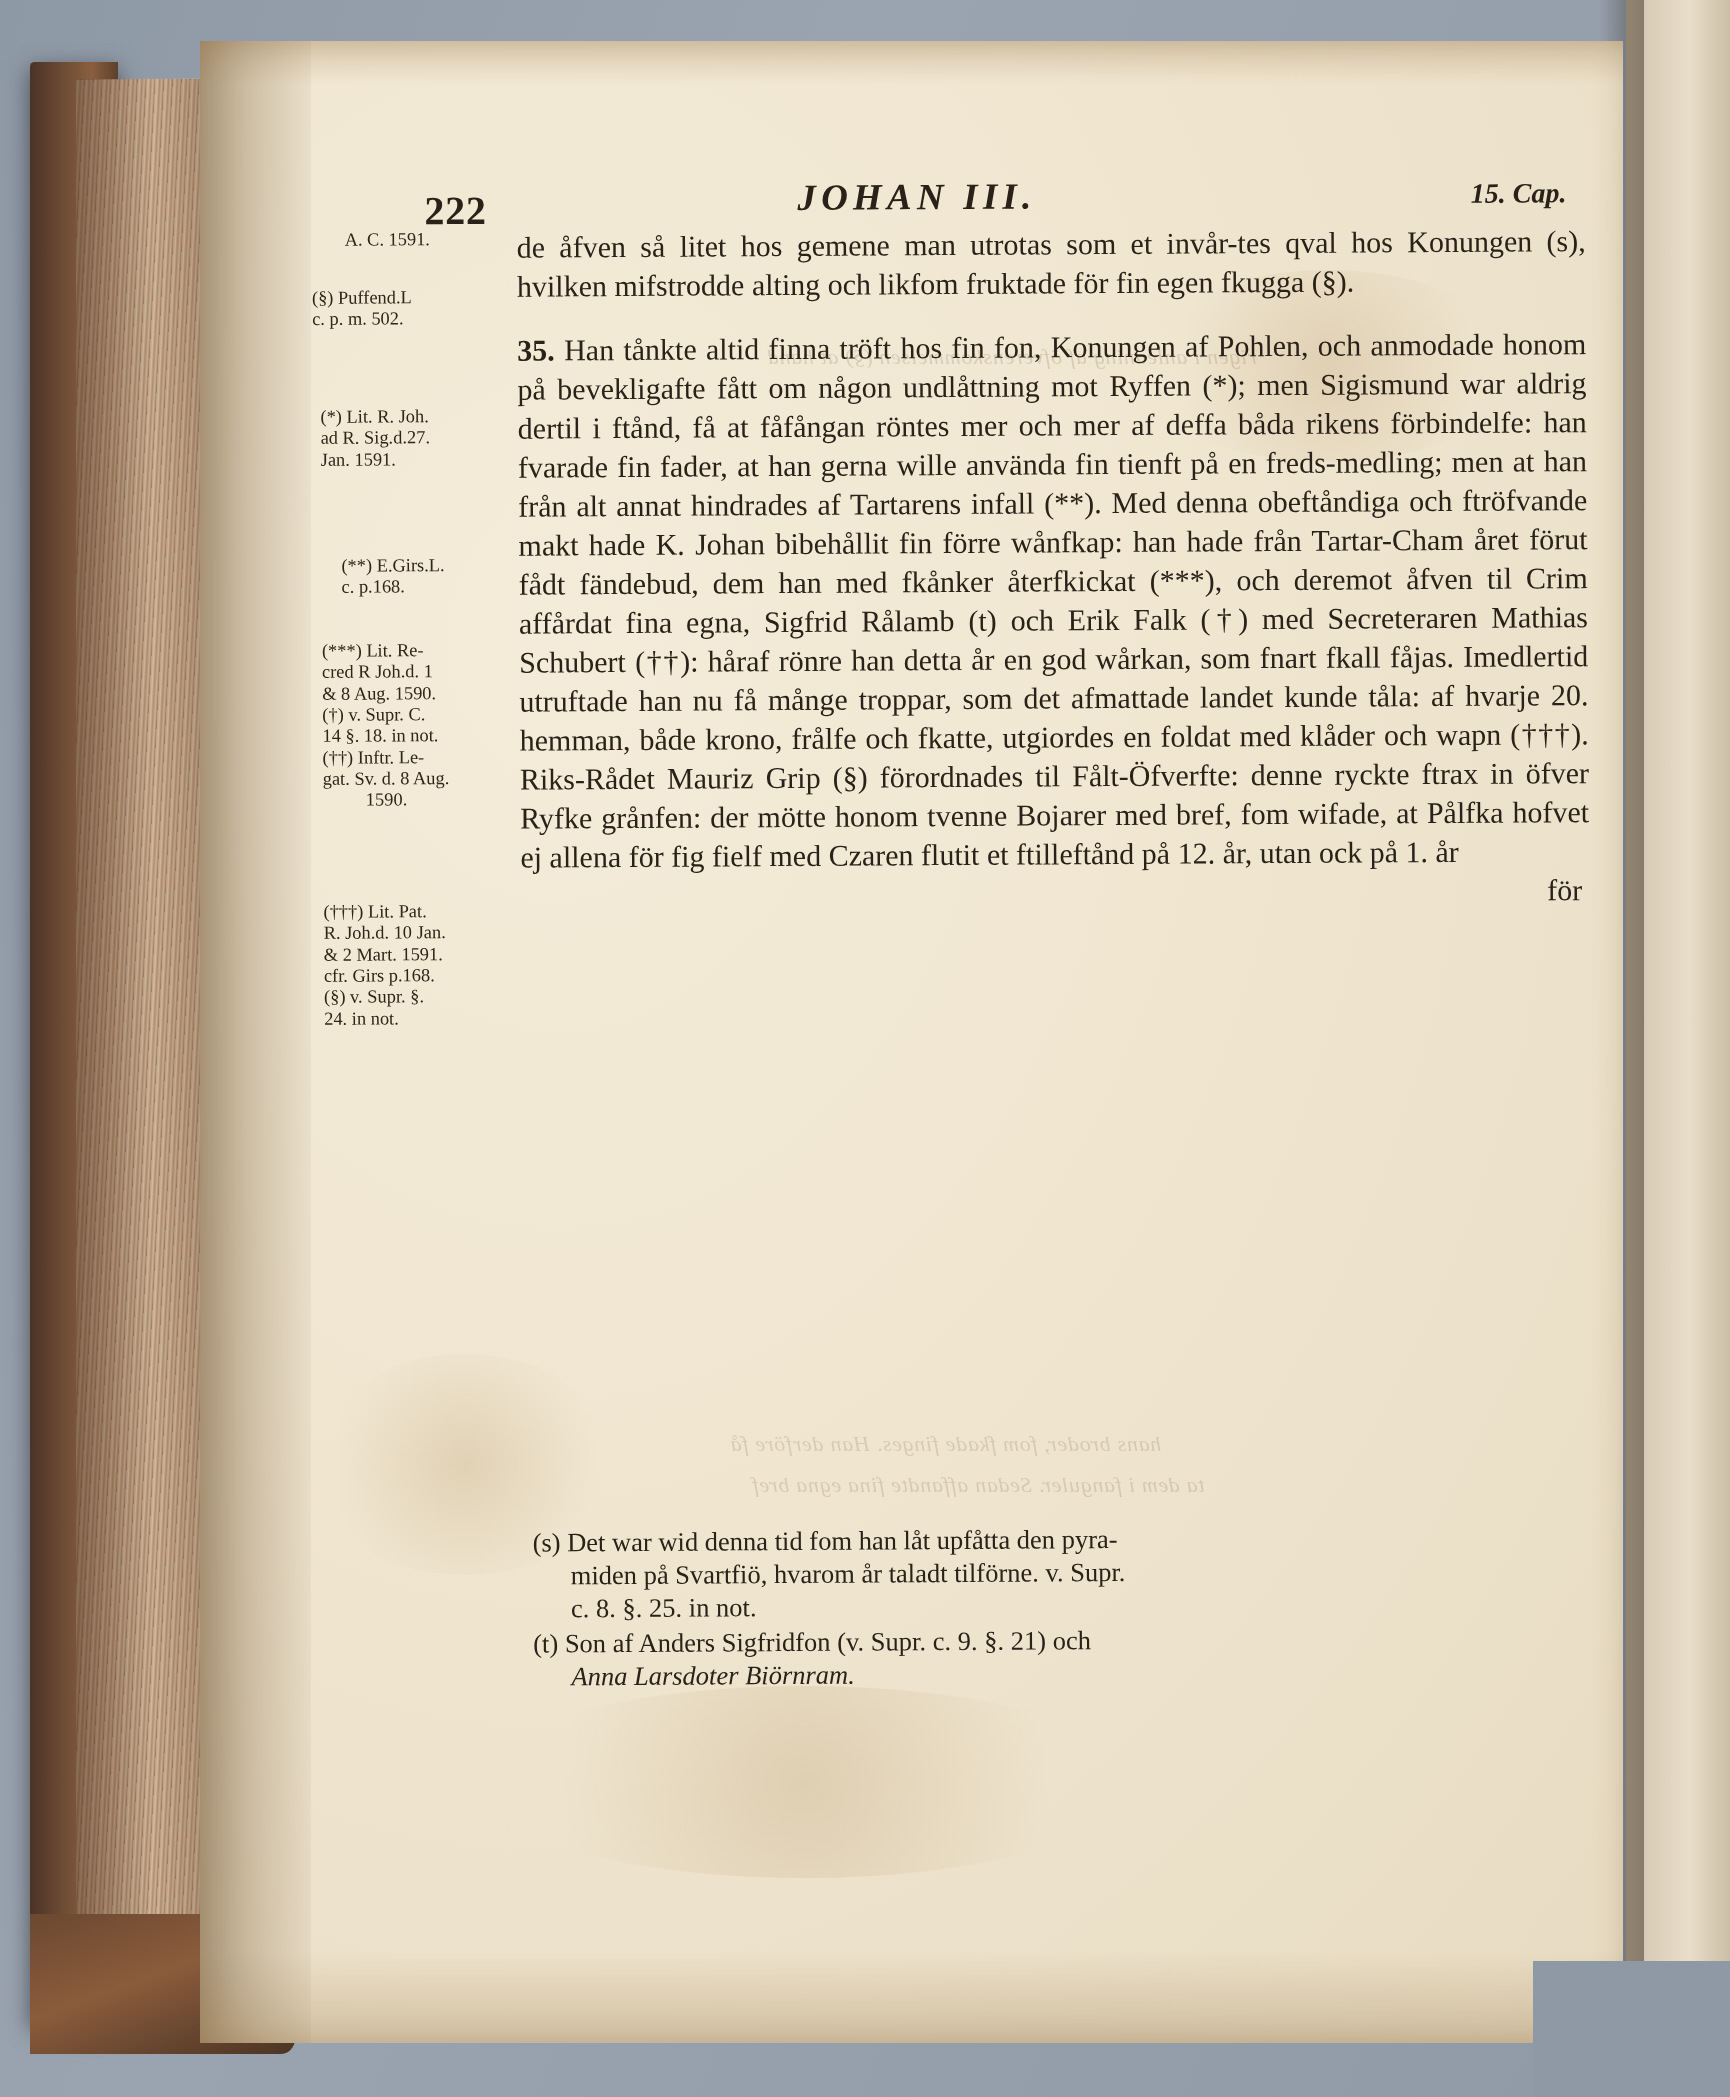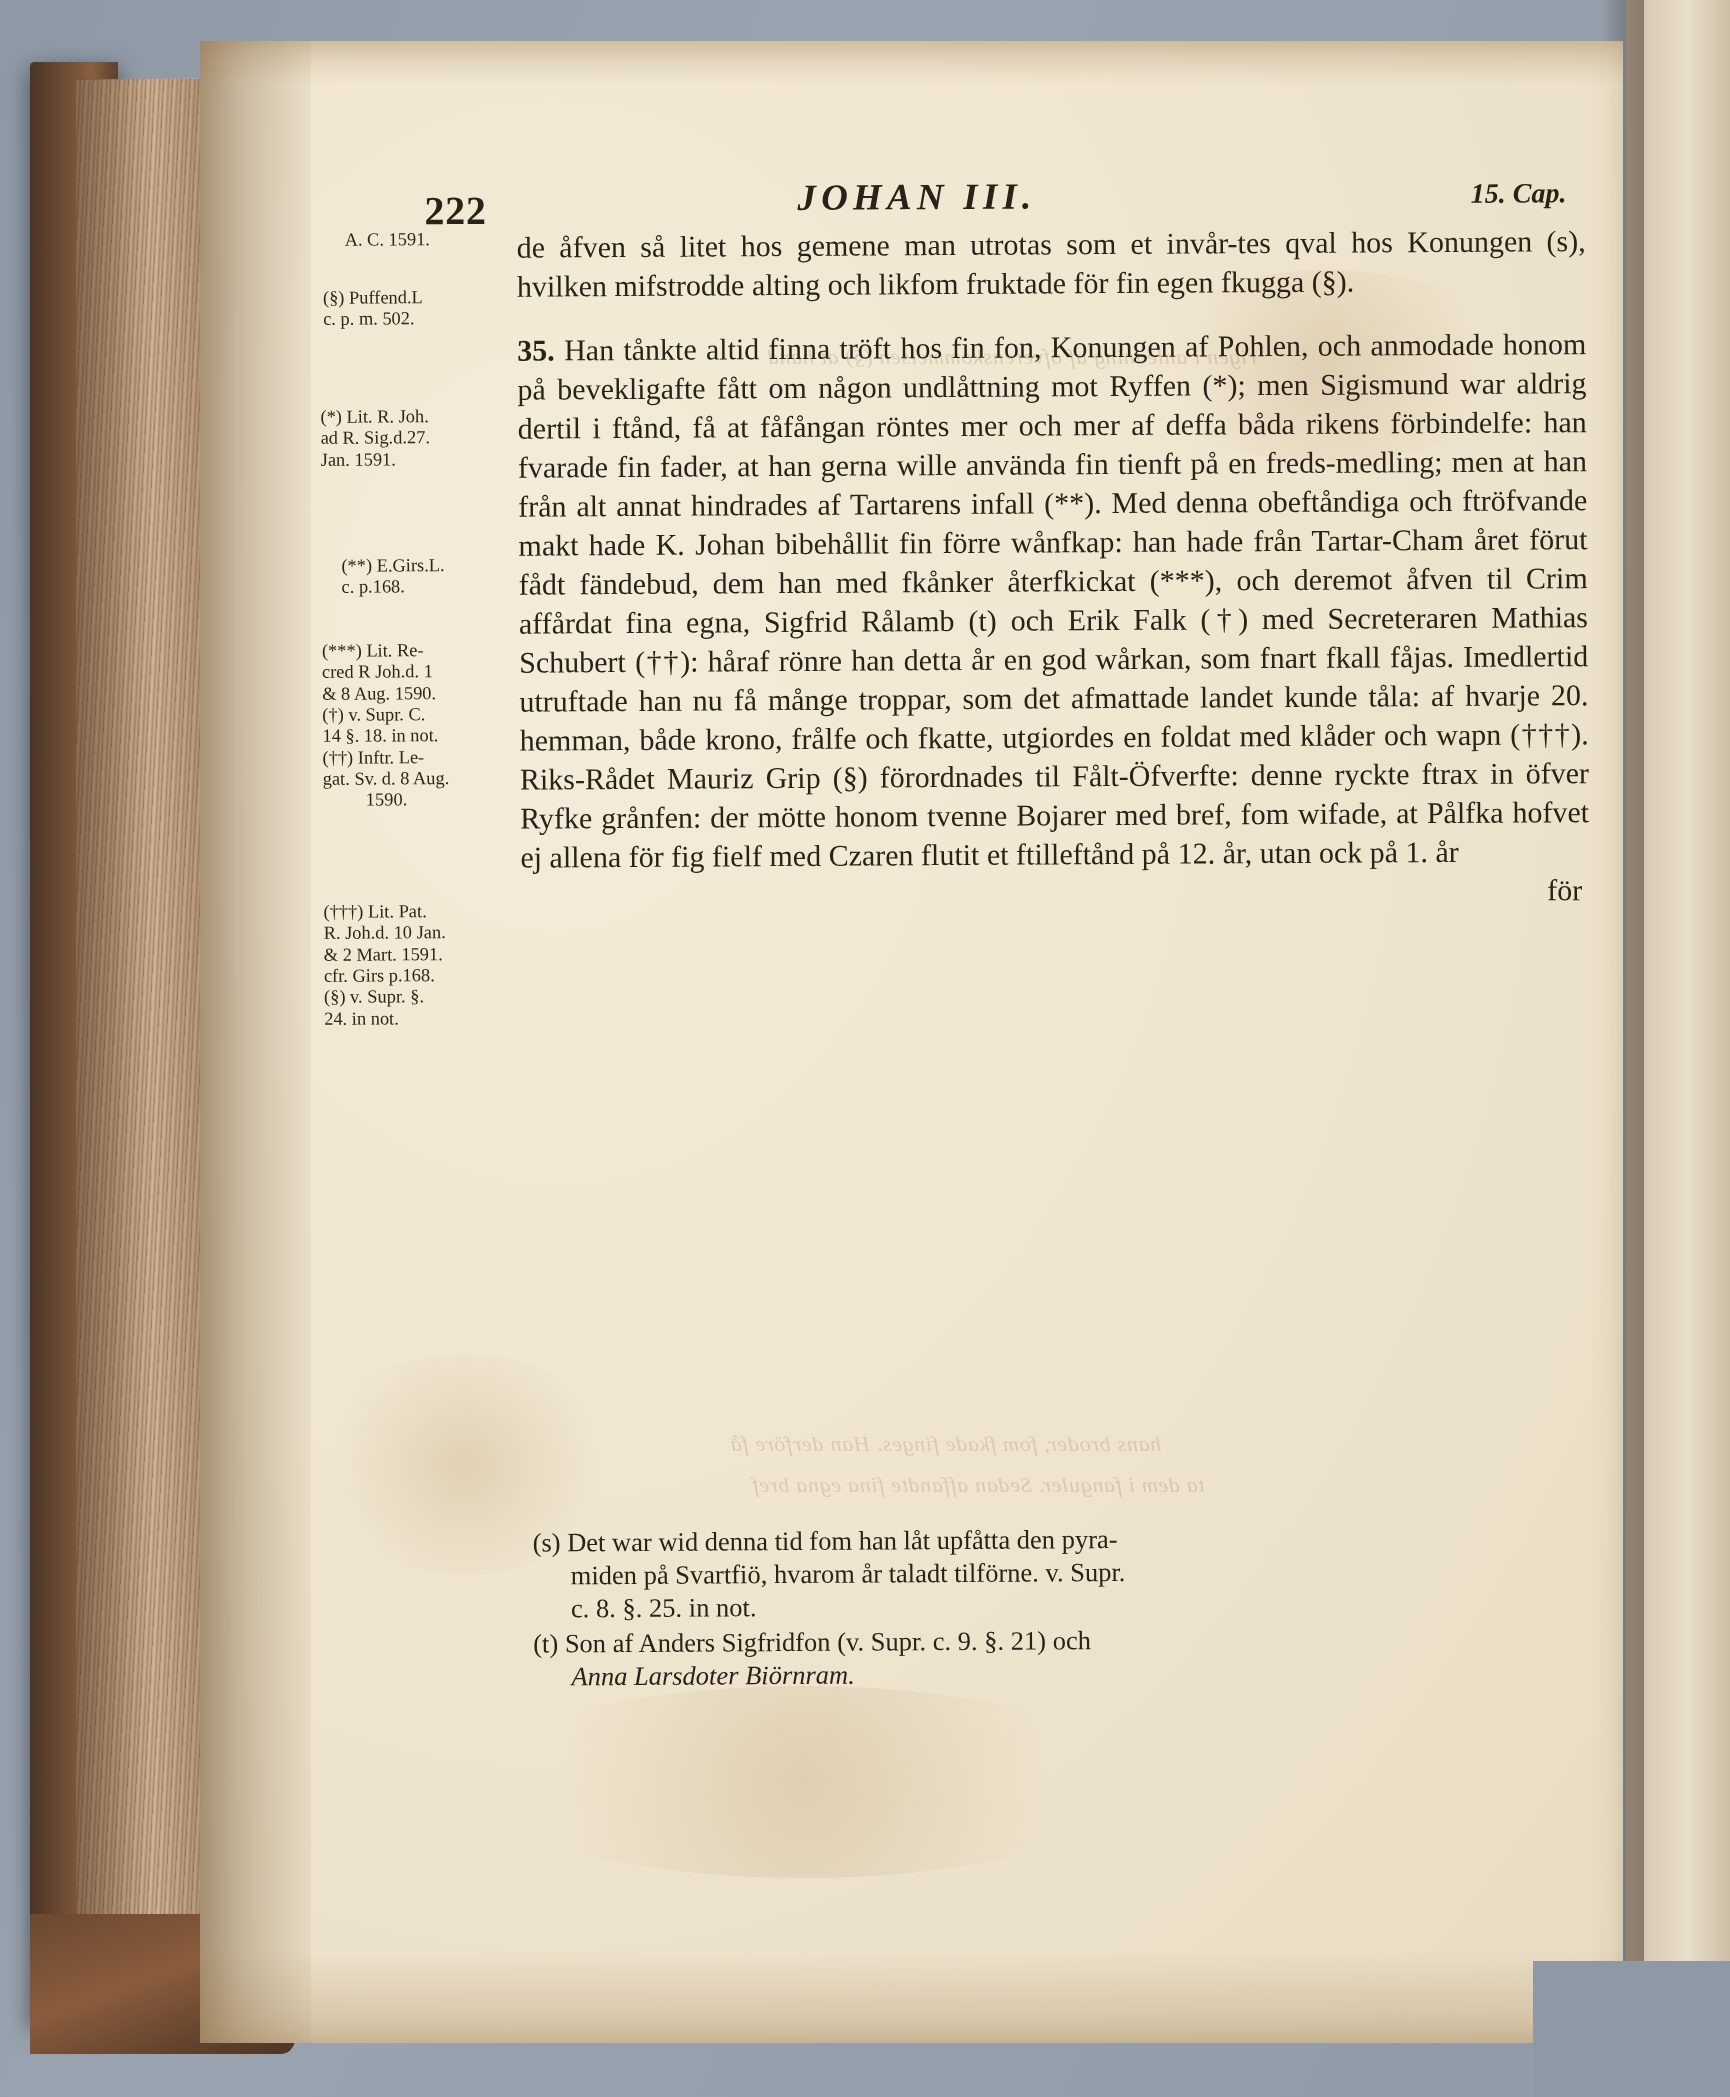--- a/index.html
+++ b/index.html
@@ -256,21 +256,21 @@
         <div class="run-title">JOHAN III.</div>
         <div class="chapter-no">15. Cap.</div>
       </div>
 
       <div class="margin-col">
 
         <div class="mnote" style="top:0px; left:34px;">
           <div>A. C. 1591.</div>
         </div>
 
-        <div class="mnote" style="top:58px; left:12px;">
+        <div class="mnote" style="top:58px; left:1px;">
           <div>(§)  Puffend.L</div>
           <div>c. p. m. 502.</div>
         </div>
 
         <div class="mnote" style="top:177px; left:8.8px;">
           <div>(*) Lit. R. Joh.</div>
           <div>ad R. Sig.d.27.</div>
           <div>Jan. 1591.</div>
         </div>
 

